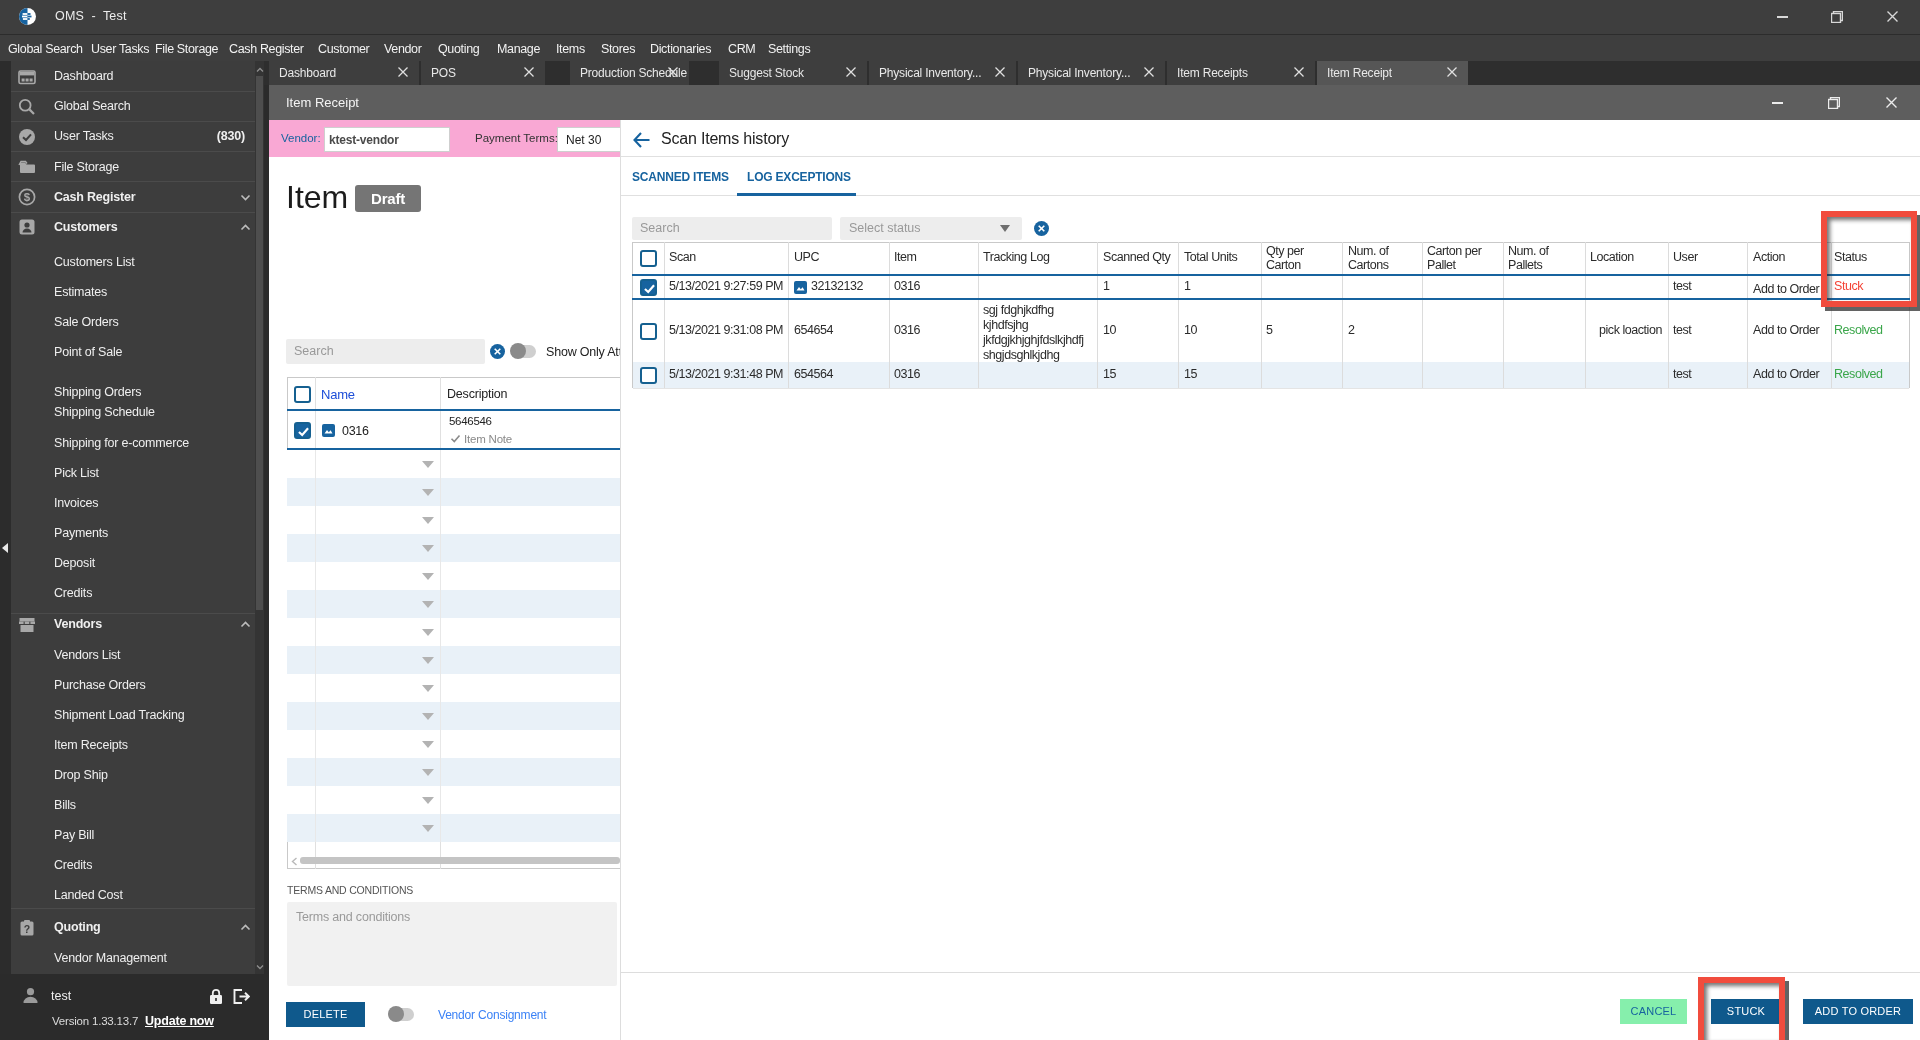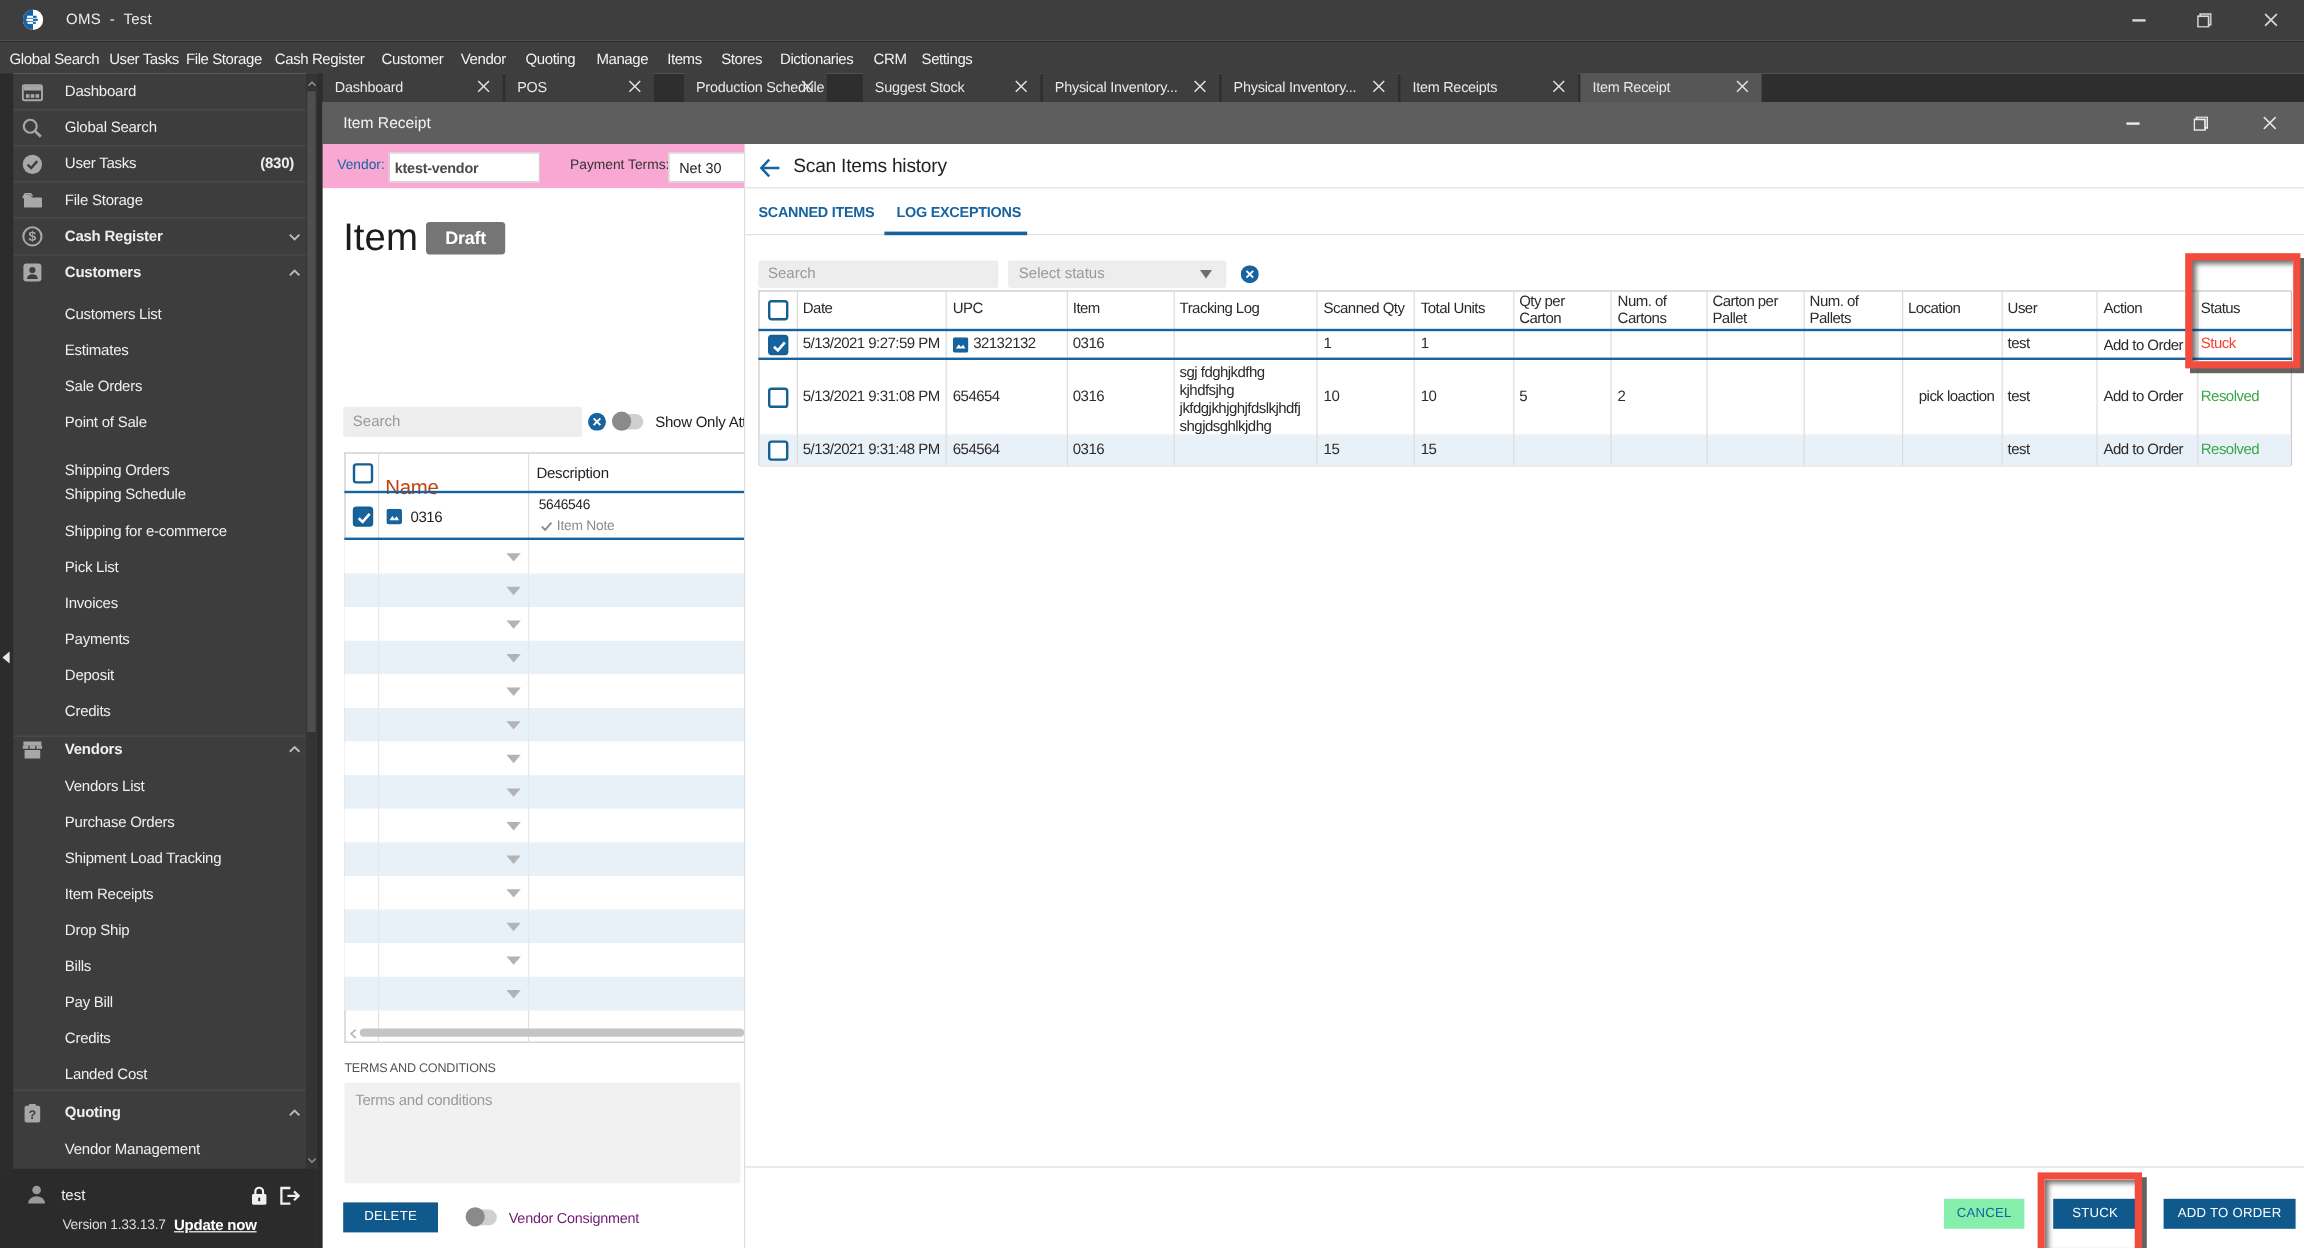--- a/index.html
+++ b/index.html
@@ -300,21 +300,21 @@
   <svg class="abs" style="left:221px;top:187px" width="15" height="15" viewBox="0 0 15 15">
       <circle cx="7.5" cy="7.5" r="7.5" fill="#17639f"></circle>
       <path d="M4.7 4.7 L10.3 10.3 M10.3 4.7 L4.7 10.3" stroke="#fff" stroke-width="1.6"></path>
     </svg>
   <div class="abs" style="left:242px;top:188px;width:25px;height:13px;background:#cfcfcf;border-radius:7px"></div>
   <div class="abs" style="left:241px;top:186px;width:16px;height:16px;background:#8a8a8a;border-radius:50%"></div>
   <span class="abs" style="left:277px;top:188px;font-size:12.5px;letter-spacing:-0.2px;color:#222;white-space:nowrap">Show Only Atta</span>
 
   <div class="abs" style="left:18px;top:220px;width:333px;height:492px;border:1px solid #c9c9c9;border-right:none"></div>
   <div class="cb" style="left:25px;top:229px"></div>
-  <span class="abs" style="left:52px;top:240px;font-size:17px;letter-spacing:-0.2px;color:#c2410c">Name</span>
+  <span class="abs" style="left:52px;top:230px;font-size:13px;letter-spacing:-0.2px;color:#1d4ed8">Name</span>
   <span class="abs" style="left:178px;top:230px;font-size:12.5px;letter-spacing:-0.2px;color:#222">Description</span>
   <div class="abs" style="left:46px;top:220px;width:1px;height:492px;background:#e0e0e0"></div>
   <div class="abs" style="left:171px;top:220px;width:1px;height:492px;background:#e0e0e0"></div>
 
   <div class="abs" style="left:18px;top:252px;width:333px;height:41px;border-top:2px solid #17639f;border-bottom:2px solid #17639f"></div>
   <div class="cb on" style="left:25px;top:265px">
       <svg width="13" height="13" viewBox="0 0 12 12">
         <path d="M1.8 6.4 L4.8 9.2 L10.2 3" fill="none" stroke="#fff" stroke-width="2"></path>
       </svg>
     </div>
@@ -366,21 +366,21 @@
   <div class="abs" style="left:31px;top:700px;width:320px;height:7px;background:#c4c4c4;border-radius:3px"></div>
 
   <span class="abs" style="left:18px;top:727px;font-size:10.5px;color:#555;letter-spacing:-0.2px">TERMS AND CONDITIONS</span>
   <div class="abs" style="left:18px;top:745px;width:330px;height:84px;background:#f1f1f1;border-radius:2px">
     <span class="abs" style="left:9px;top:8px;font-size:12.5px;letter-spacing:-0.2px;color:#9a9a9a">Terms and conditions</span>
   </div>
 
   <div class="btn primary" style="left:17px;top:845px;width:79px;line-height:25px">DELETE</div>
   <div class="abs" style="left:120px;top:851px;width:25px;height:13px;background:#cfcfcf;border-radius:7px"></div>
   <div class="abs" style="left:119px;top:849px;width:16px;height:16px;background:#8a8a8a;border-radius:50%"></div>
-  <span class="abs" style="left:155px;top:851px;font-size:12px;letter-spacing:-0.2px;color:#701a75">Vendor Consignment</span>
+  <span class="abs" style="left:169px;top:851px;font-size:12px;letter-spacing:-0.2px;color:#3b82f6">Vendor Consignment</span>
 </div>
 
 <div class="abs" id="dialog">
   <svg class="abs" style="left:12px;top:12px" width="17" height="16" viewBox="0 0 17 16">
       <path d="M8 1 L1.5 8 L8 15 M1.5 8 H16.5" fill="none" stroke="#17639f" stroke-width="2.1"></path>
     </svg>
   <span class="abs" style="left:40px;top:10px;font-size:16px;letter-spacing:-0.2px;color:#222">Scan Items history</span>
   <div class="abs" style="left:0;top:36px;width:1300px;height:1px;background:#e0e0e0"></div>
   <span class="abs dtab" style="left:11px;top:50px">SCANNED ITEMS</span>
   <span class="abs dtab" style="left:126px;top:50px">LOG EXCEPTIONS</span>
@@ -411,21 +411,21 @@
   <div class="abs" style="left:721px;top:122px;width:1px;height:146px;background:#dcdcdc"></div>
   <div class="abs" style="left:801px;top:122px;width:1px;height:146px;background:#dcdcdc"></div>
   <div class="abs" style="left:882px;top:122px;width:1px;height:146px;background:#dcdcdc"></div>
   <div class="abs" style="left:964px;top:122px;width:1px;height:146px;background:#dcdcdc"></div>
   <div class="abs" style="left:1047px;top:122px;width:1px;height:146px;background:#dcdcdc"></div>
   <div class="abs" style="left:1126px;top:122px;width:1px;height:146px;background:#dcdcdc"></div>
   <div class="abs" style="left:1210px;top:122px;width:1px;height:146px;background:#dcdcdc"></div>
   <div class="abs" style="left:11px;top:154px;width:1278px;height:2px;background:#17639f"></div>
   <div class="abs" style="left:11px;top:178px;width:1278px;height:2px;background:#17639f"></div>
   <div class="abs" style="left:12px;top:268px;width:1276px;height:1px;background:#e4e4e4"></div>
-  <span class="abs tcell" style="left:48px;top:130px">Date</span>
+  <span class="abs tcell" style="left:48px;top:130px">Scan</span>
   <span class="abs tcell" style="left:173px;top:130px">UPC</span>
   <span class="abs tcell" style="left:273px;top:130px">Item</span>
   <span class="abs tcell" style="left:362px;top:130px">Tracking Log</span>
   <span class="abs tcell" style="left:482px;top:130px">Scanned Qty</span>
   <span class="abs tcell" style="left:563px;top:130px">Total Units</span>
   <span class="abs tcell" style="left:969px;top:130px">Location</span>
   <span class="abs tcell" style="left:1052px;top:130px">User</span>
   <span class="abs tcell" style="left:1132px;top:130px">Action</span>
   <span class="abs tcell" style="left:1213px;top:130px">Status</span>
   <span class="abs tcell" style="left:645px;top:124px;line-height:14px">Qty per<br>Carton</span>

